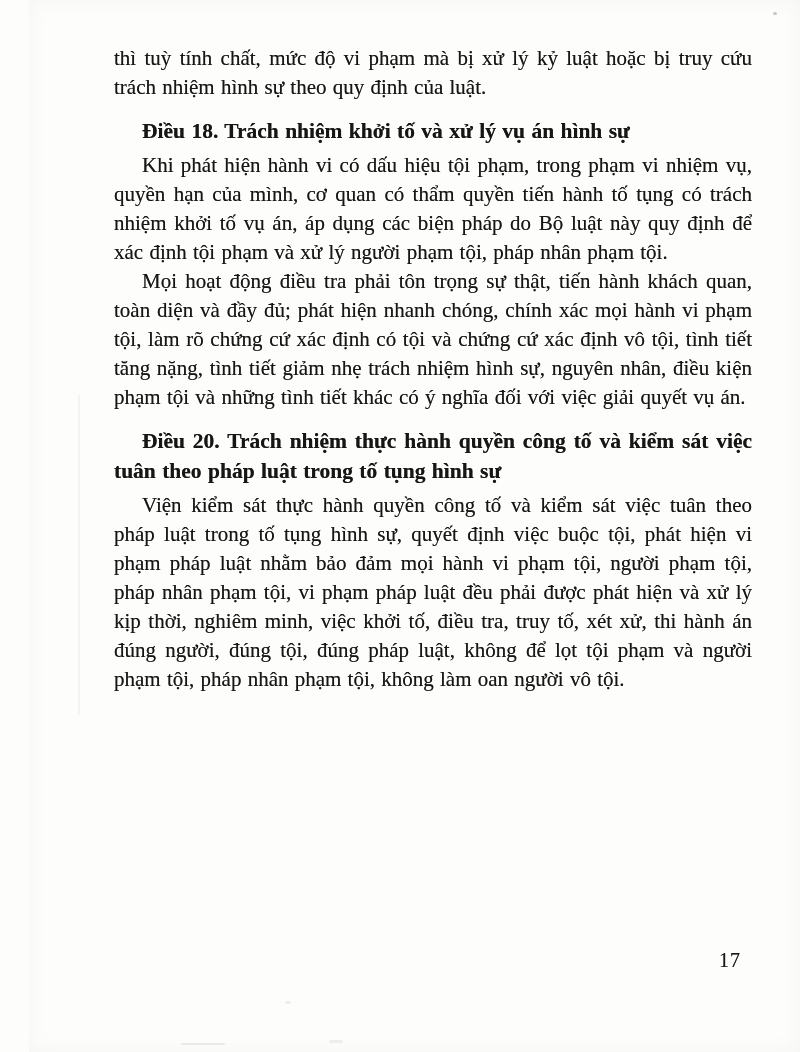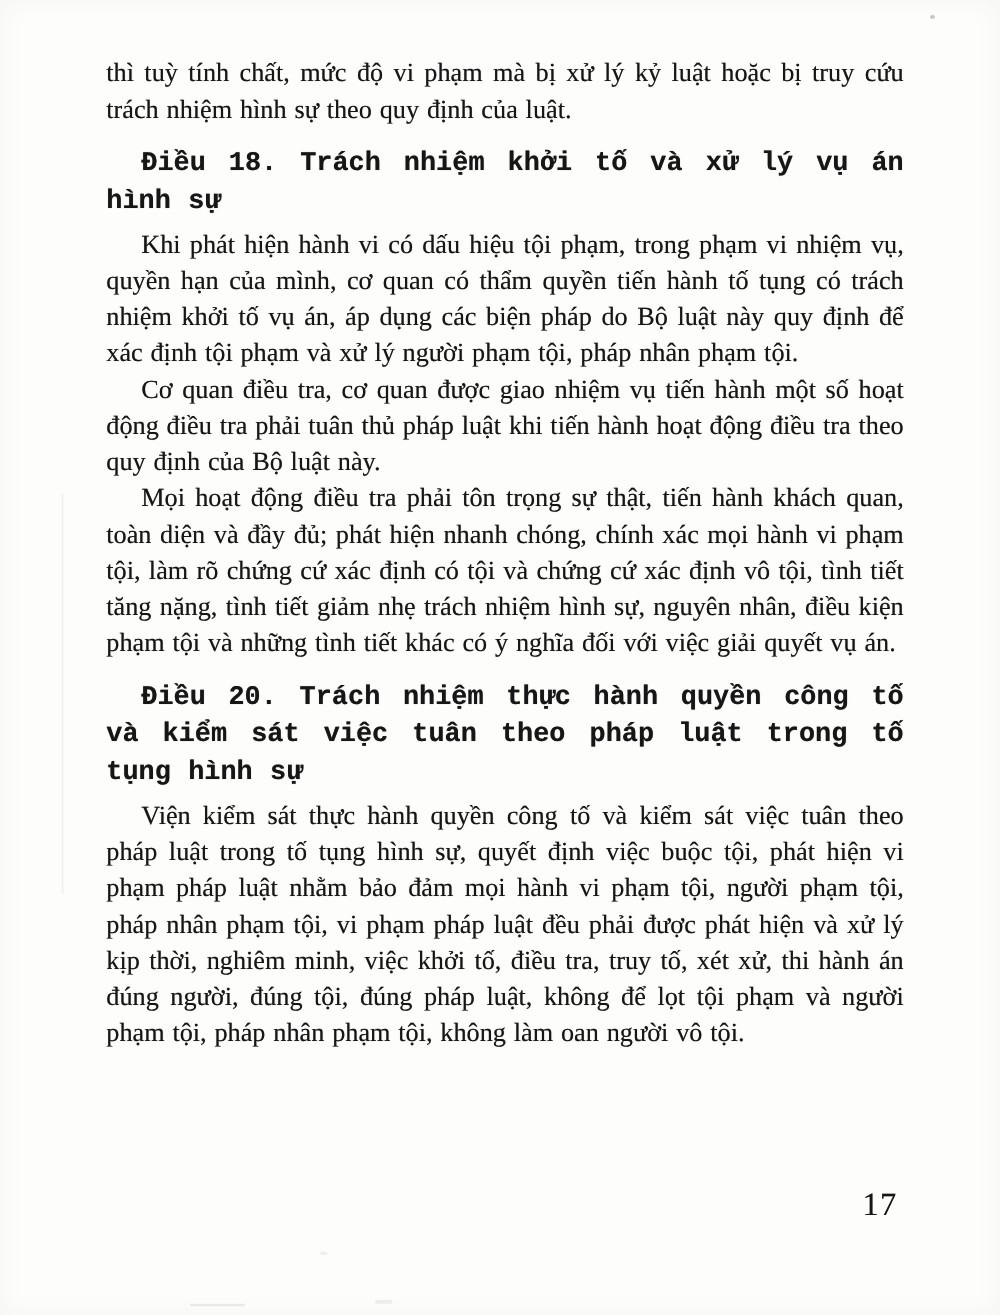--- a/index.html
+++ b/index.html
@@ -12,20 +12,21 @@
     position: relative;
     overflow: hidden;
     background: #fdfdfc;
     font-family: "Liberation Serif", "DejaVu Serif", serif;
     color: #161616;
   }
   .page {
     position: absolute;
     inset: 0;
     box-shadow: inset 0 0 22px rgba(0,0,0,0.035);
+    margin-left: 29px;
   }
   .text-column {
     position: absolute;
     left: 85px;
     top: 44px;
     width: 638px;
     font-size: 21px;
     line-height: 29px;
     text-align: justify;
     text-shadow: 0 0 0.55px rgba(10,10,10,0.55);
@@ -39,27 +40,26 @@
     text-indent: 0;
   }
   .heading {
     font-size: 21.5px;
     font-weight: bold;
     margin: 14px 0 5px 0;
     text-indent: 28px;
     text-align: justify;
     line-height: 30px;
     text-shadow: 0 0 0.6px rgba(10,10,10,0.65);
-    font-family: Liberation Mono, monospace;
   }
   .page-number {
     position: absolute;
     left: 690px;
     top: 949px;
-    font-size: 26px;
+    font-size: 20px;
     letter-spacing: 1px;
     text-shadow: 0 0 0.4px rgba(10,10,10,0.5);
   }
   
   .scan-edge-line {
     position: absolute;
     left: 49px;
     top: 395px;
     width: 2px;
     height: 320px;
@@ -109,21 +109,20 @@
 
   <div class="text-column">
     <p class="para no-indent">thì tuỳ tính chất, mức độ vi phạm mà bị xử lý kỷ luật hoặc bị truy cứu trách nhiệm hình sự theo quy định của luật.</p>
 
     <h2 class="heading">Điều 18. Trách nhiệm khởi tố và xử lý vụ án hình sự</h2>
 
     <p class="para">Khi phát hiện hành vi có dấu hiệu tội phạm, trong phạm vi nhiệm vụ, quyền hạn của mình, cơ quan có thẩm quyền tiến hành tố tụng có trách nhiệm khởi tố vụ án, áp dụng các biện pháp do Bộ luật này quy định để xác định tội phạm và xử lý người phạm tội, pháp nhân phạm tội.</p>
 
 
 
-    <p class="para">Cơ quan điều tra, cơ quan được giao nhiệm vụ tiến hành một số hoạt động điều tra phải tuân thủ pháp luật khi tiến hành hoạt động điều tra theo quy định của Bộ luật này.</p>
 
     <p class="para">Mọi hoạt động điều tra phải tôn trọng sự thật, tiến hành khách quan, toàn diện và đầy đủ; phát hiện nhanh chóng, chính xác mọi hành vi phạm tội, làm rõ chứng cứ xác định có tội và chứng cứ xác định vô tội, tình tiết tăng nặng, tình tiết giảm nhẹ trách nhiệm hình sự, nguyên nhân, điều kiện phạm tội và những tình tiết khác có ý nghĩa đối với việc giải quyết vụ án.</p>
 
     <h2 class="heading">Điều 20. Trách nhiệm thực hành quyền công tố và kiểm sát việc tuân theo pháp luật trong tố tụng hình sự</h2>
 
     <p class="para">Viện kiểm sát thực hành quyền công tố và kiểm sát việc tuân theo pháp luật trong tố tụng hình sự, quyết định việc buộc tội, phát hiện vi phạm pháp luật nhằm bảo đảm mọi hành vi phạm tội, người phạm tội, pháp nhân phạm tội, vi phạm pháp luật đều phải được phát hiện và xử lý kịp thời, nghiêm minh, việc khởi tố, điều tra, truy tố, xét xử, thi hành án đúng người, đúng tội, đúng pháp luật, không để lọt tội phạm và người phạm tội, pháp nhân phạm tội, không làm oan người vô tội.</p>
   </div>
 
   <div class="page-number">17</div>
 

